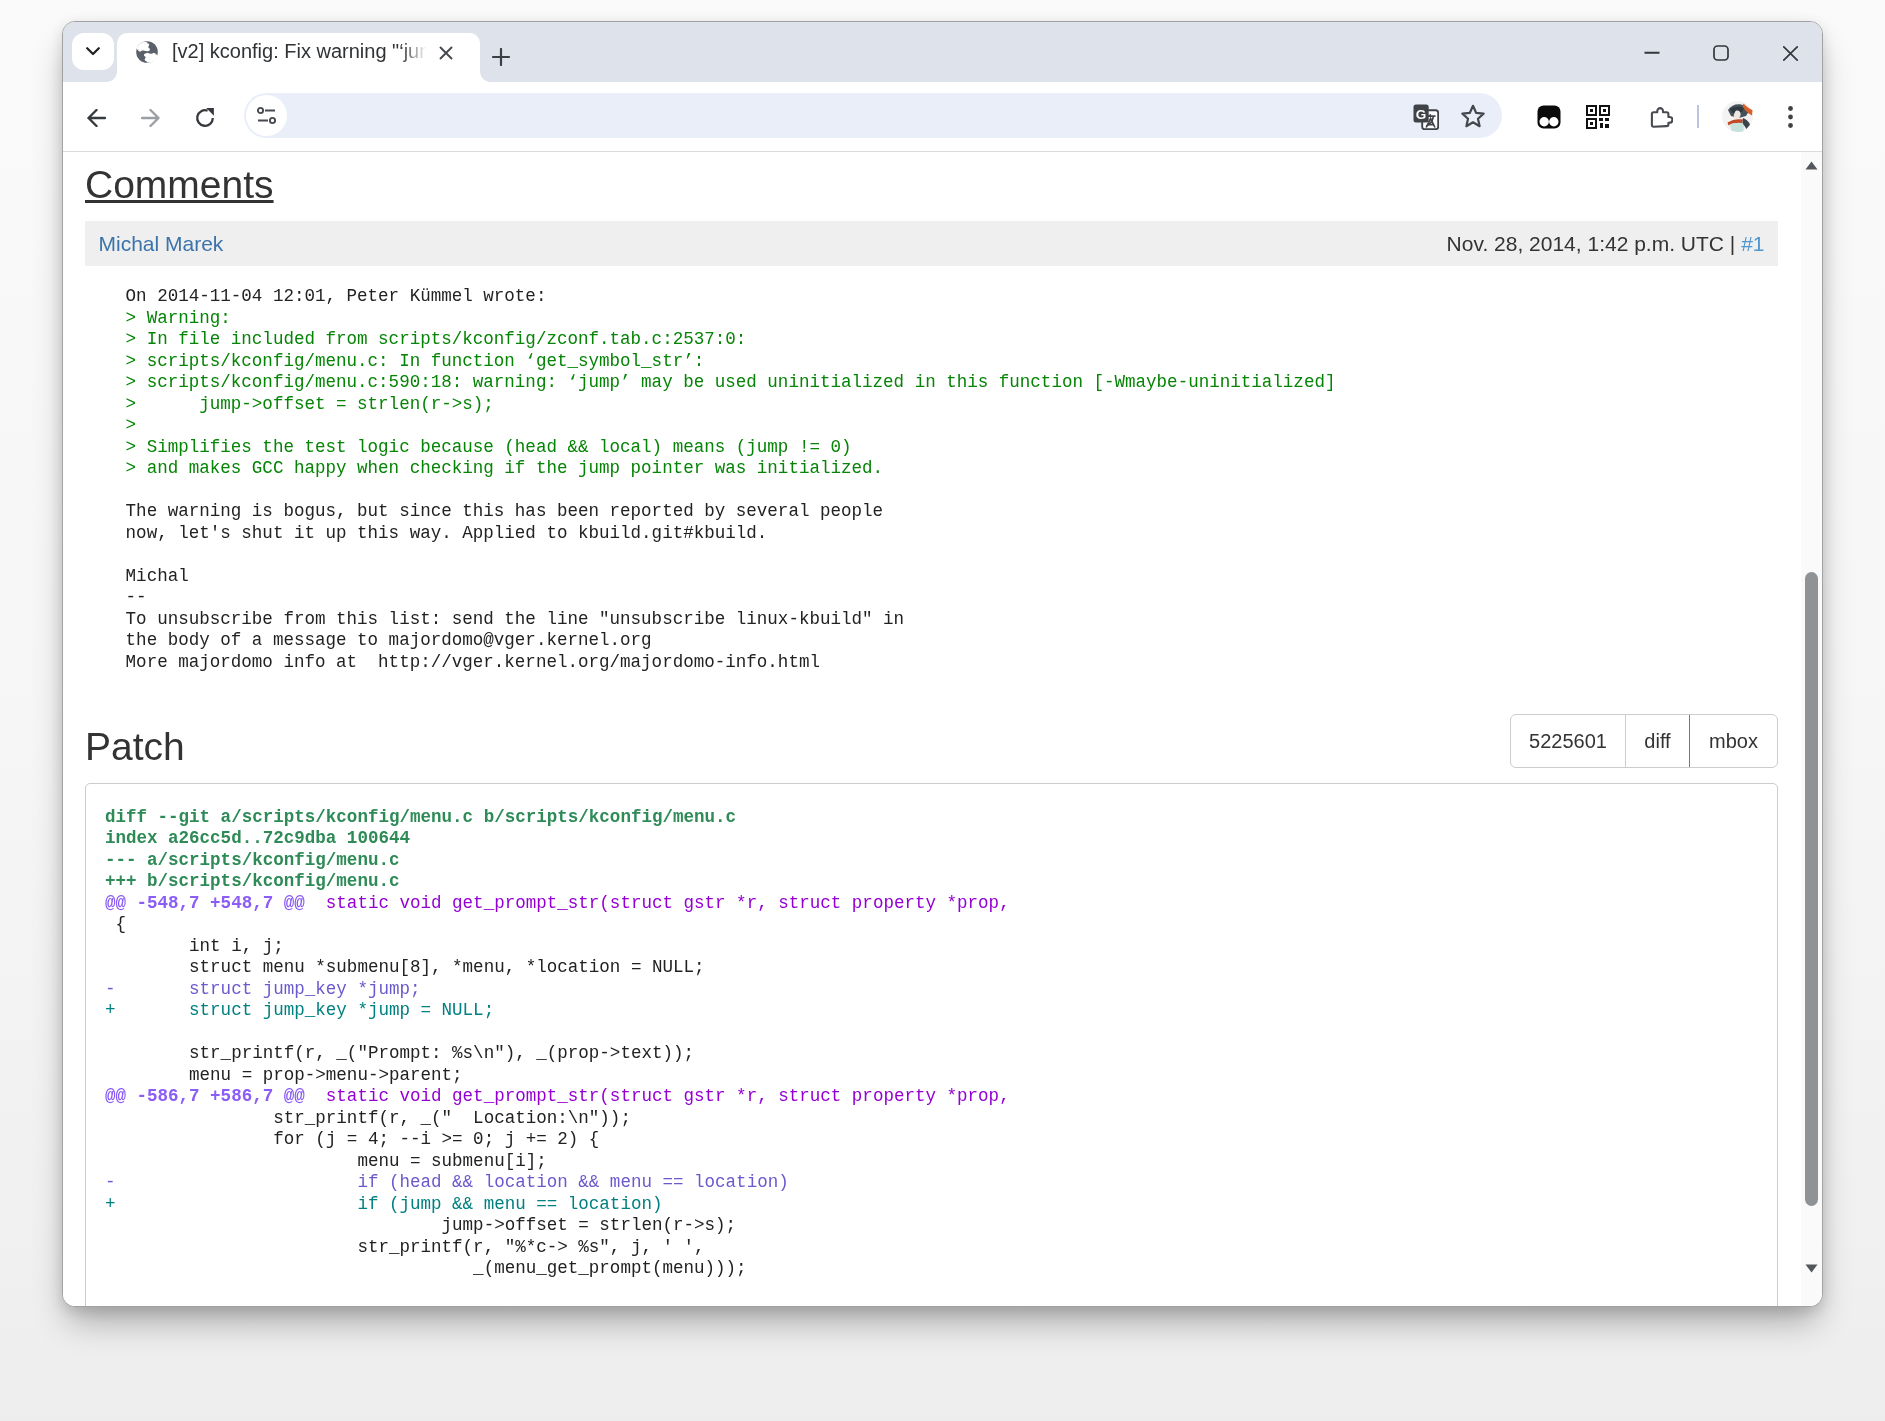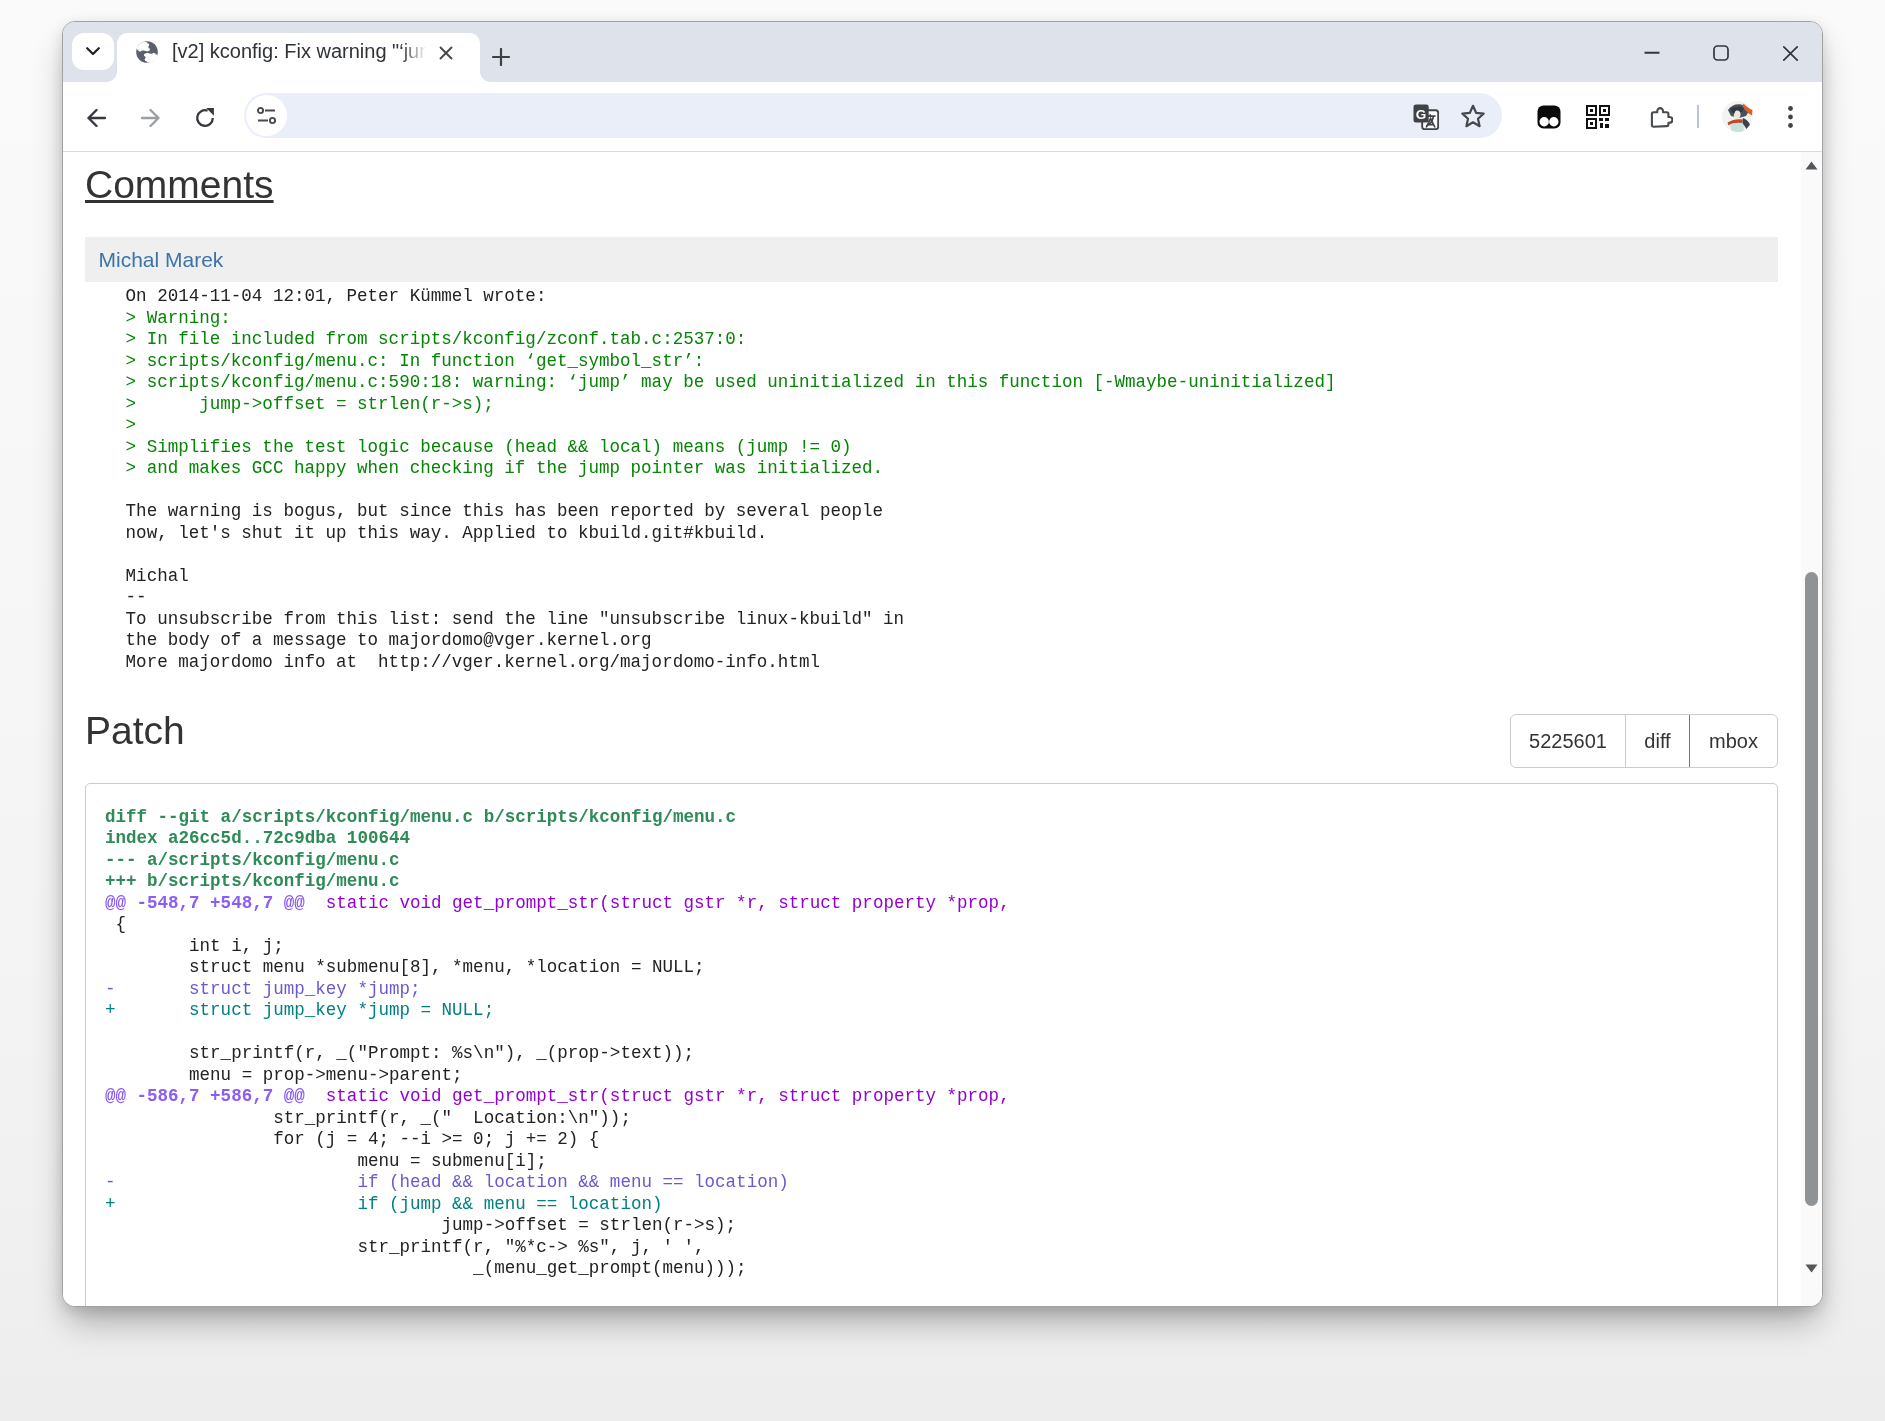--- a/index.html
+++ b/index.html
@@ -22,21 +22,21 @@
     -webkit-mask-image:linear-gradient(90deg,#000 88%,rgba(0,0,0,0) 98%);}
   
   .toolbar{position:absolute;left:0;top:60px;width:100%;height:69px;background:#fff;}
   .omnibox{position:absolute;left:180.6px;top:11px;width:1258px;height:45px;border-radius:22.5px;background:#e9eef9;}
   .tunecirc{position:absolute;left:2.5px;top:2px;width:41px;height:41px;border-radius:50%;background:#fff;}
   .urltext{position:absolute;left:56px;top:11.3px;font-size:20px;line-height:25px;letter-spacing:1.45px;color:#24262a;white-space:nowrap;width:1100px;overflow:hidden;}
   .divider{position:absolute;left:0;top:129px;width:100%;height:1px;background:#d9dbdf;}
   
   .page{position:absolute;left:0;top:130px;width:1738px;height:1154px;background:#fff;overflow:hidden;}
   .h2{position:absolute;font-size:39px;line-height:43px;color:#333;white-space:nowrap;}
-  .meta{position:absolute;left:22px;top:85px;width:1693px;height:45px;background:#efefef;}
+  .meta{position:absolute;left:22px;top:69px;width:1693px;height:45px;background:#efefef;}
   .meta .who{position:absolute;left:13.5px;top:0;height:45px;display:flex;align-items:center;font-size:21px;color:#3c73ab;}
   .meta .when{position:absolute;right:13.5px;top:0;height:45px;display:flex;align-items:center;font-size:21px;color:#333;}
   .meta .when span{color:#4f97d0;}
   pre{margin:0;font-family:"Liberation Mono",monospace;font-size:17.55px;line-height:21.5px;white-space:pre;}
   .cpre{position:absolute;left:34.6px;top:134.4px;color:#222;margin-left:28px;}
   .q{color:#058405;}
   .btngroup{position:absolute;left:1447px;top:562px;height:52px;border:1px solid #ccc;border-radius:6px;background:#fff;display:flex;}
   .btngroup .b{font-size:20px;color:#333;display:flex;align-items:center;justify-content:center;}
   .btngroup .b1{width:114px;border-right:1px solid #ccc;}
   .btngroup .b2{width:63px;border-right:1px solid #ef4444;}
@@ -152,40 +152,41 @@
       <circle cx="2.5" cy="2.5" r="2.4" fill="#3f4346"></circle>
       <circle cx="2.5" cy="11" r="2.4" fill="#3f4346"></circle>
       <circle cx="2.5" cy="19.5" r="2.4" fill="#3f4346"></circle>
     </svg>
   </div>
   <div class="divider"></div>
   <div class="page">
     <div class="h2" style="left:22px;top:11.4px;text-decoration:underline;">Comments</div>
     <div class="meta">
       <div class="who">Michal Marek</div>
+      <div class="when">Nov. 28, 2014, 1:42 p.m. UTC&nbsp;|&nbsp;<span>#1</span></div>
     </div>
     <pre class="cpre">On 2014-11-04 12:01, Peter Kümmel wrote:
 <span class="q">&gt; Warning:
 &gt; In file included from scripts/kconfig/zconf.tab.c:2537:0:
 &gt; scripts/kconfig/menu.c: In function ‘get_symbol_str’:
 &gt; scripts/kconfig/menu.c:590:18: warning: ‘jump’ may be used uninitialized in this function [-Wmaybe-uninitialized]
 &gt;      jump-&gt;offset = strlen(r-&gt;s);
 &gt;
 &gt; Simplifies the test logic because (head &amp;&amp; local) means (jump != 0)
 &gt; and makes GCC happy when checking if the jump pointer was initialized.</span>
 
 The warning is bogus, but since this has been reported by several people
 now, let's shut it up this way. Applied to kbuild.git#kbuild.
 
 Michal
 --
 To unsubscribe from this list: send the line "unsubscribe linux-kbuild" in
 the body of a message to majordomo@vger.kernel.org
 More majordomo info at  http://vger.kernel.org/majordomo-info.html</pre>
-    <div class="h2" style="left:22px;top:557px;">Patch</div>
+    <div class="h2" style="left:22px;top:573px;">Patch</div>
     <div class="btngroup">
       <div class="b b1">5225601</div>
       <div class="b b2">diff</div>
       <div class="b b3">mbox</div>
     </div>
     <div class="patchbox">
       <pre class="dpre"><span class="ph">diff --git a/scripts/kconfig/menu.c b/scripts/kconfig/menu.c
 index a26cc5d..72c9dba 100644
 --- a/scripts/kconfig/menu.c
 +++ b/scripts/kconfig/menu.c</span>

